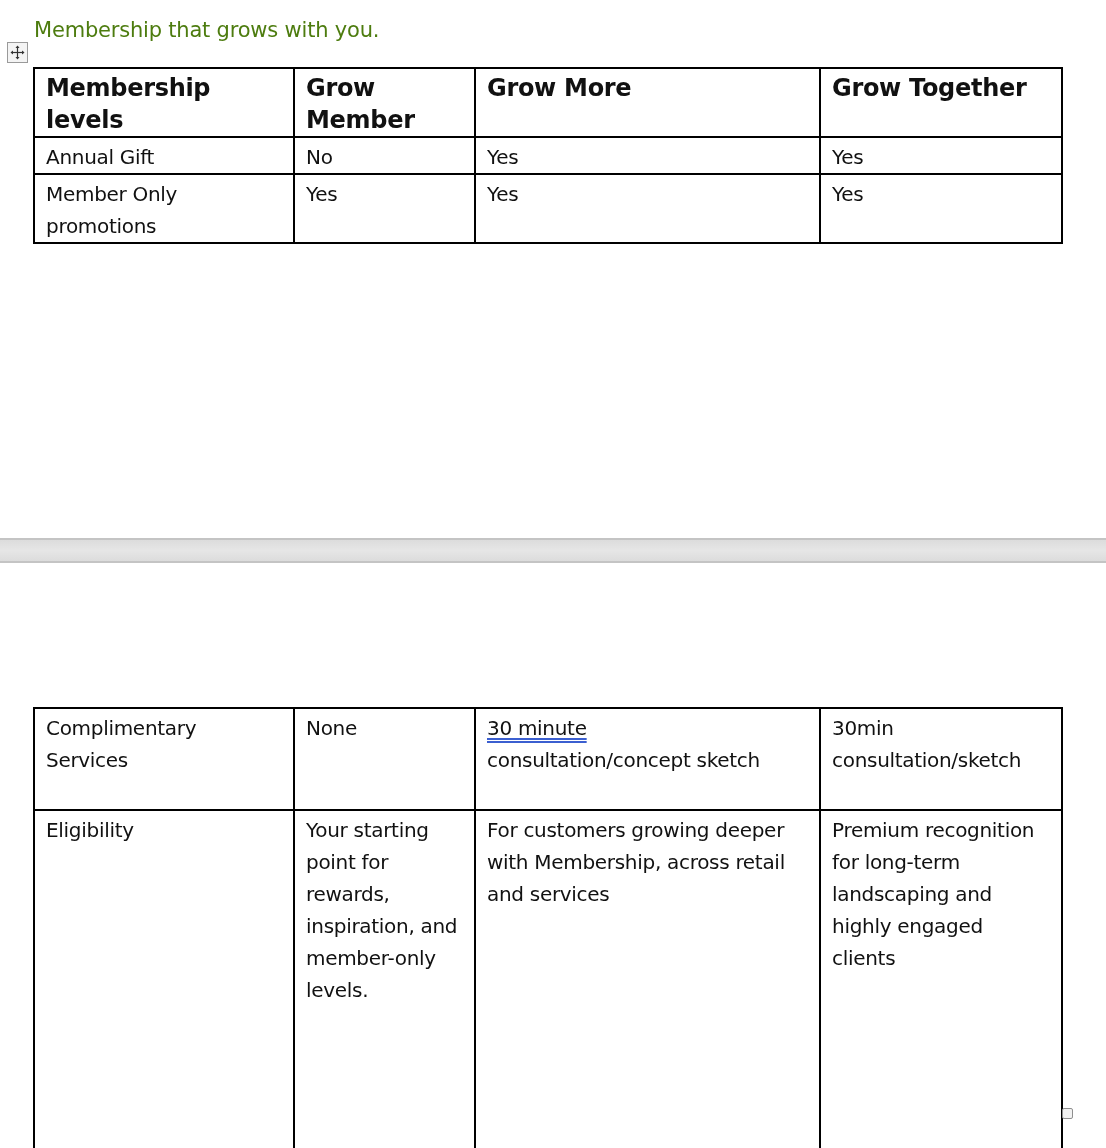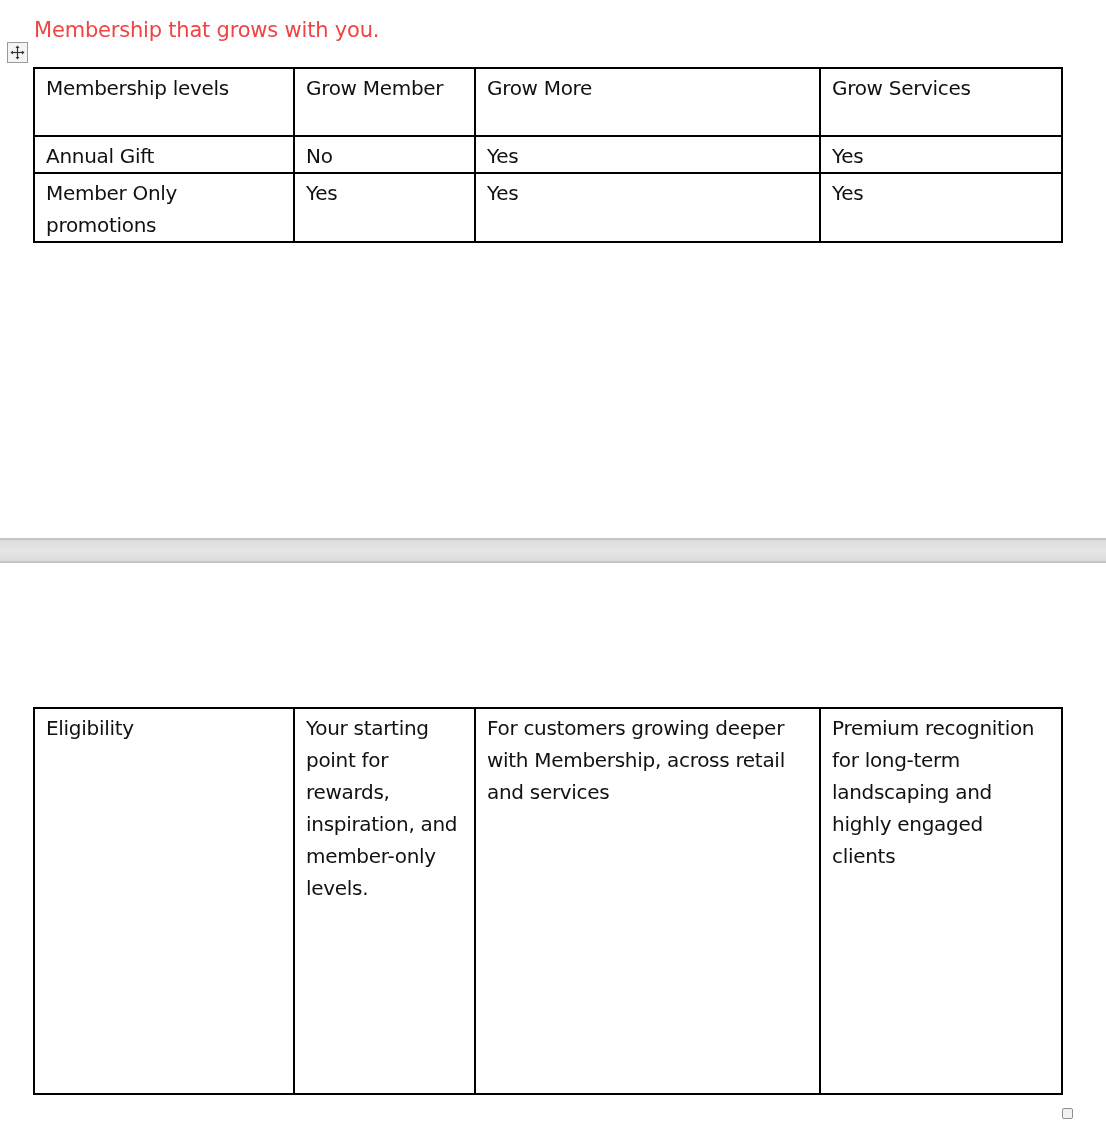--- a/index.html
+++ b/index.html
@@ -4,21 +4,21 @@
   <style>
     html, body { margin: 0; padding: 0; background: #ffffff; }
     body {
       width: 1106px; height: 1148px; position: relative; overflow: hidden;
       font-family: "DejaVu Sans", "Liberation Sans", sans-serif;
       color: #111111;
     }
     .heading {
       position: absolute; left: 34px; top: 16px;
       font-size: 21px; letter-spacing: -0.2px; line-height: 28px;
-      color: #ef4444;
+      color: #4d7c0f;
     }
     .move-handle {
       position: absolute; left: 7px; top: 42px; width: 21px; height: 21px;
       border: 1px solid #9a9a9a; background: #f4f4f4; box-sizing: border-box;
       display: flex; align-items: center; justify-content: center; cursor: move;
     }
     .resize-handle {
       position: absolute; left: 1062px; top: 1108px; width: 11px; height: 11px;
       border: 1px solid #8f8f8f; border-radius: 2px; background: #f2f2f2; box-sizing: border-box;
       cursor: nwse-resize;
@@ -30,21 +30,21 @@
       font-size: 20px; letter-spacing: -0.3px;
     }
     table.doc-table td {
       border: 2px solid #000000;
       vertical-align: top;
       padding: 3px 11px 0 11px;
       line-height: 32px;
       box-sizing: border-box;
       overflow: hidden;
     }
-    table.doc-table td.hdr { font-weight: normal; font-size: 20px; }
+    table.doc-table td.hdr { font-weight: bold; font-size: 24px; }
     .table-one { top: 67px; }
     .table-two { top: 707px; }
     .page-break {
       position: absolute; left: 0; top: 538px; width: 1106px; height: 25px;
       background: linear-gradient(#dcdcdc, #e6e6e6 50%, #dcdcdc);
       border-top: 2px solid #c4c4c4; border-bottom: 2px solid #c4c4c4;
       box-sizing: border-box;
     }
     .grammar-underline {
       text-decoration: underline double #3b5fd0;
@@ -74,21 +74,21 @@
     <col style="width:260px">
       <col style="width:181px">
       <col style="width:345px">
       <col style="width:242px">
   </colgroup>
   <tbody>
       <tr style="height:68px">
     <td class="hdr">Membership levels</td>
     <td class="hdr">Grow Member</td>
     <td class="hdr">Grow More</td>
-    <td class="hdr">Grow Services</td>
+    <td class="hdr">Grow Together</td>
   </tr>
   <tr style="height:34px">
     <td>Annual Gift</td>
     <td>No</td>
     <td>Yes</td>
     <td>Yes</td>
   </tr>
   <tr style="height:67px">
     <td>Member Only promotions</td>
     <td>Yes</td>
@@ -101,20 +101,29 @@
 <div class="page-break"></div>
 
 <table class="doc-table table-two">
   <colgroup>
     <col style="width:260px">
       <col style="width:181px">
       <col style="width:345px">
       <col style="width:242px">
   </colgroup>
   <tbody>
+      <tr style="height:102px">
+    <td>Complimentary Services</td>
+    <td>None</td>
+    <td>
+      <span class="grammar-underline">30 minute</span><br>
+      <span>consultation/concept sketch</span>
+    </td>
+    <td>30min consultation/sketch</td>
+  </tr>
   <tr style="height:386px">
     <td>Eligibility</td>
     <td>Your starting point for rewards, inspiration, and member-only levels.</td>
     <td>For customers growing deeper with Membership, across retail and services</td>
     <td>Premium recognition for long-term landscaping and highly engaged clients</td>
   </tr>
 </tbody>
   </table>
 
 <div class="resize-handle">

